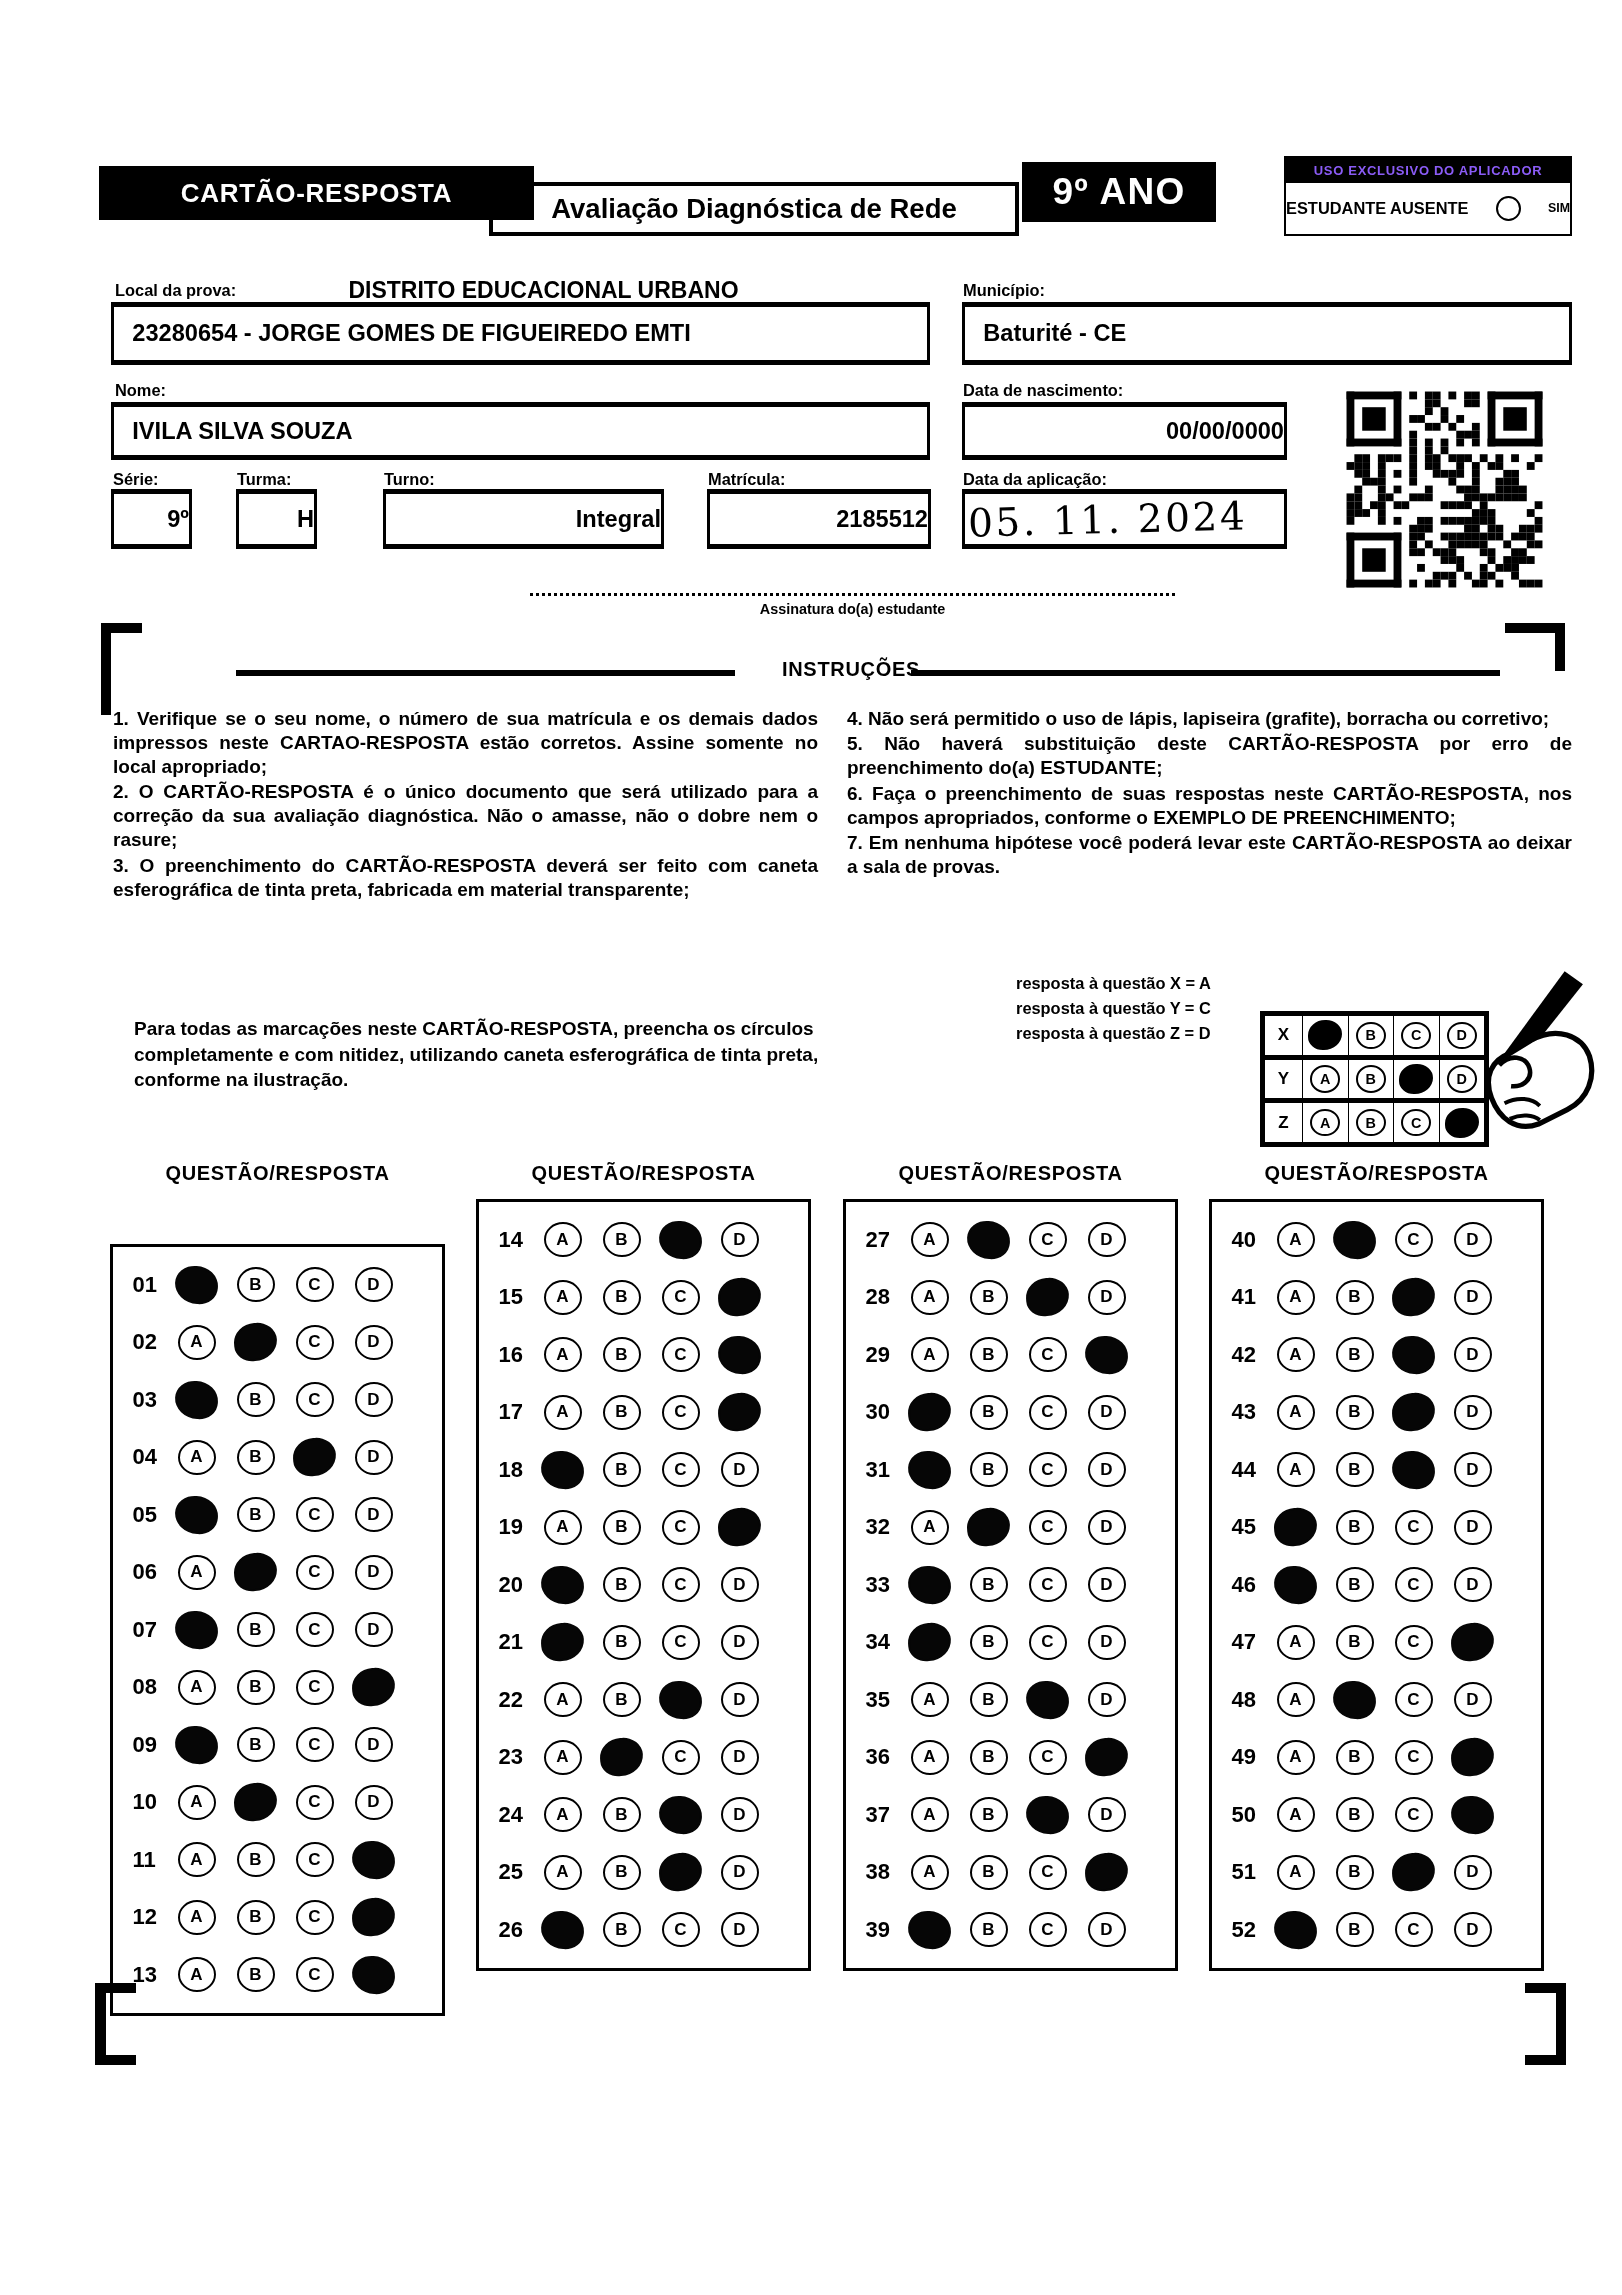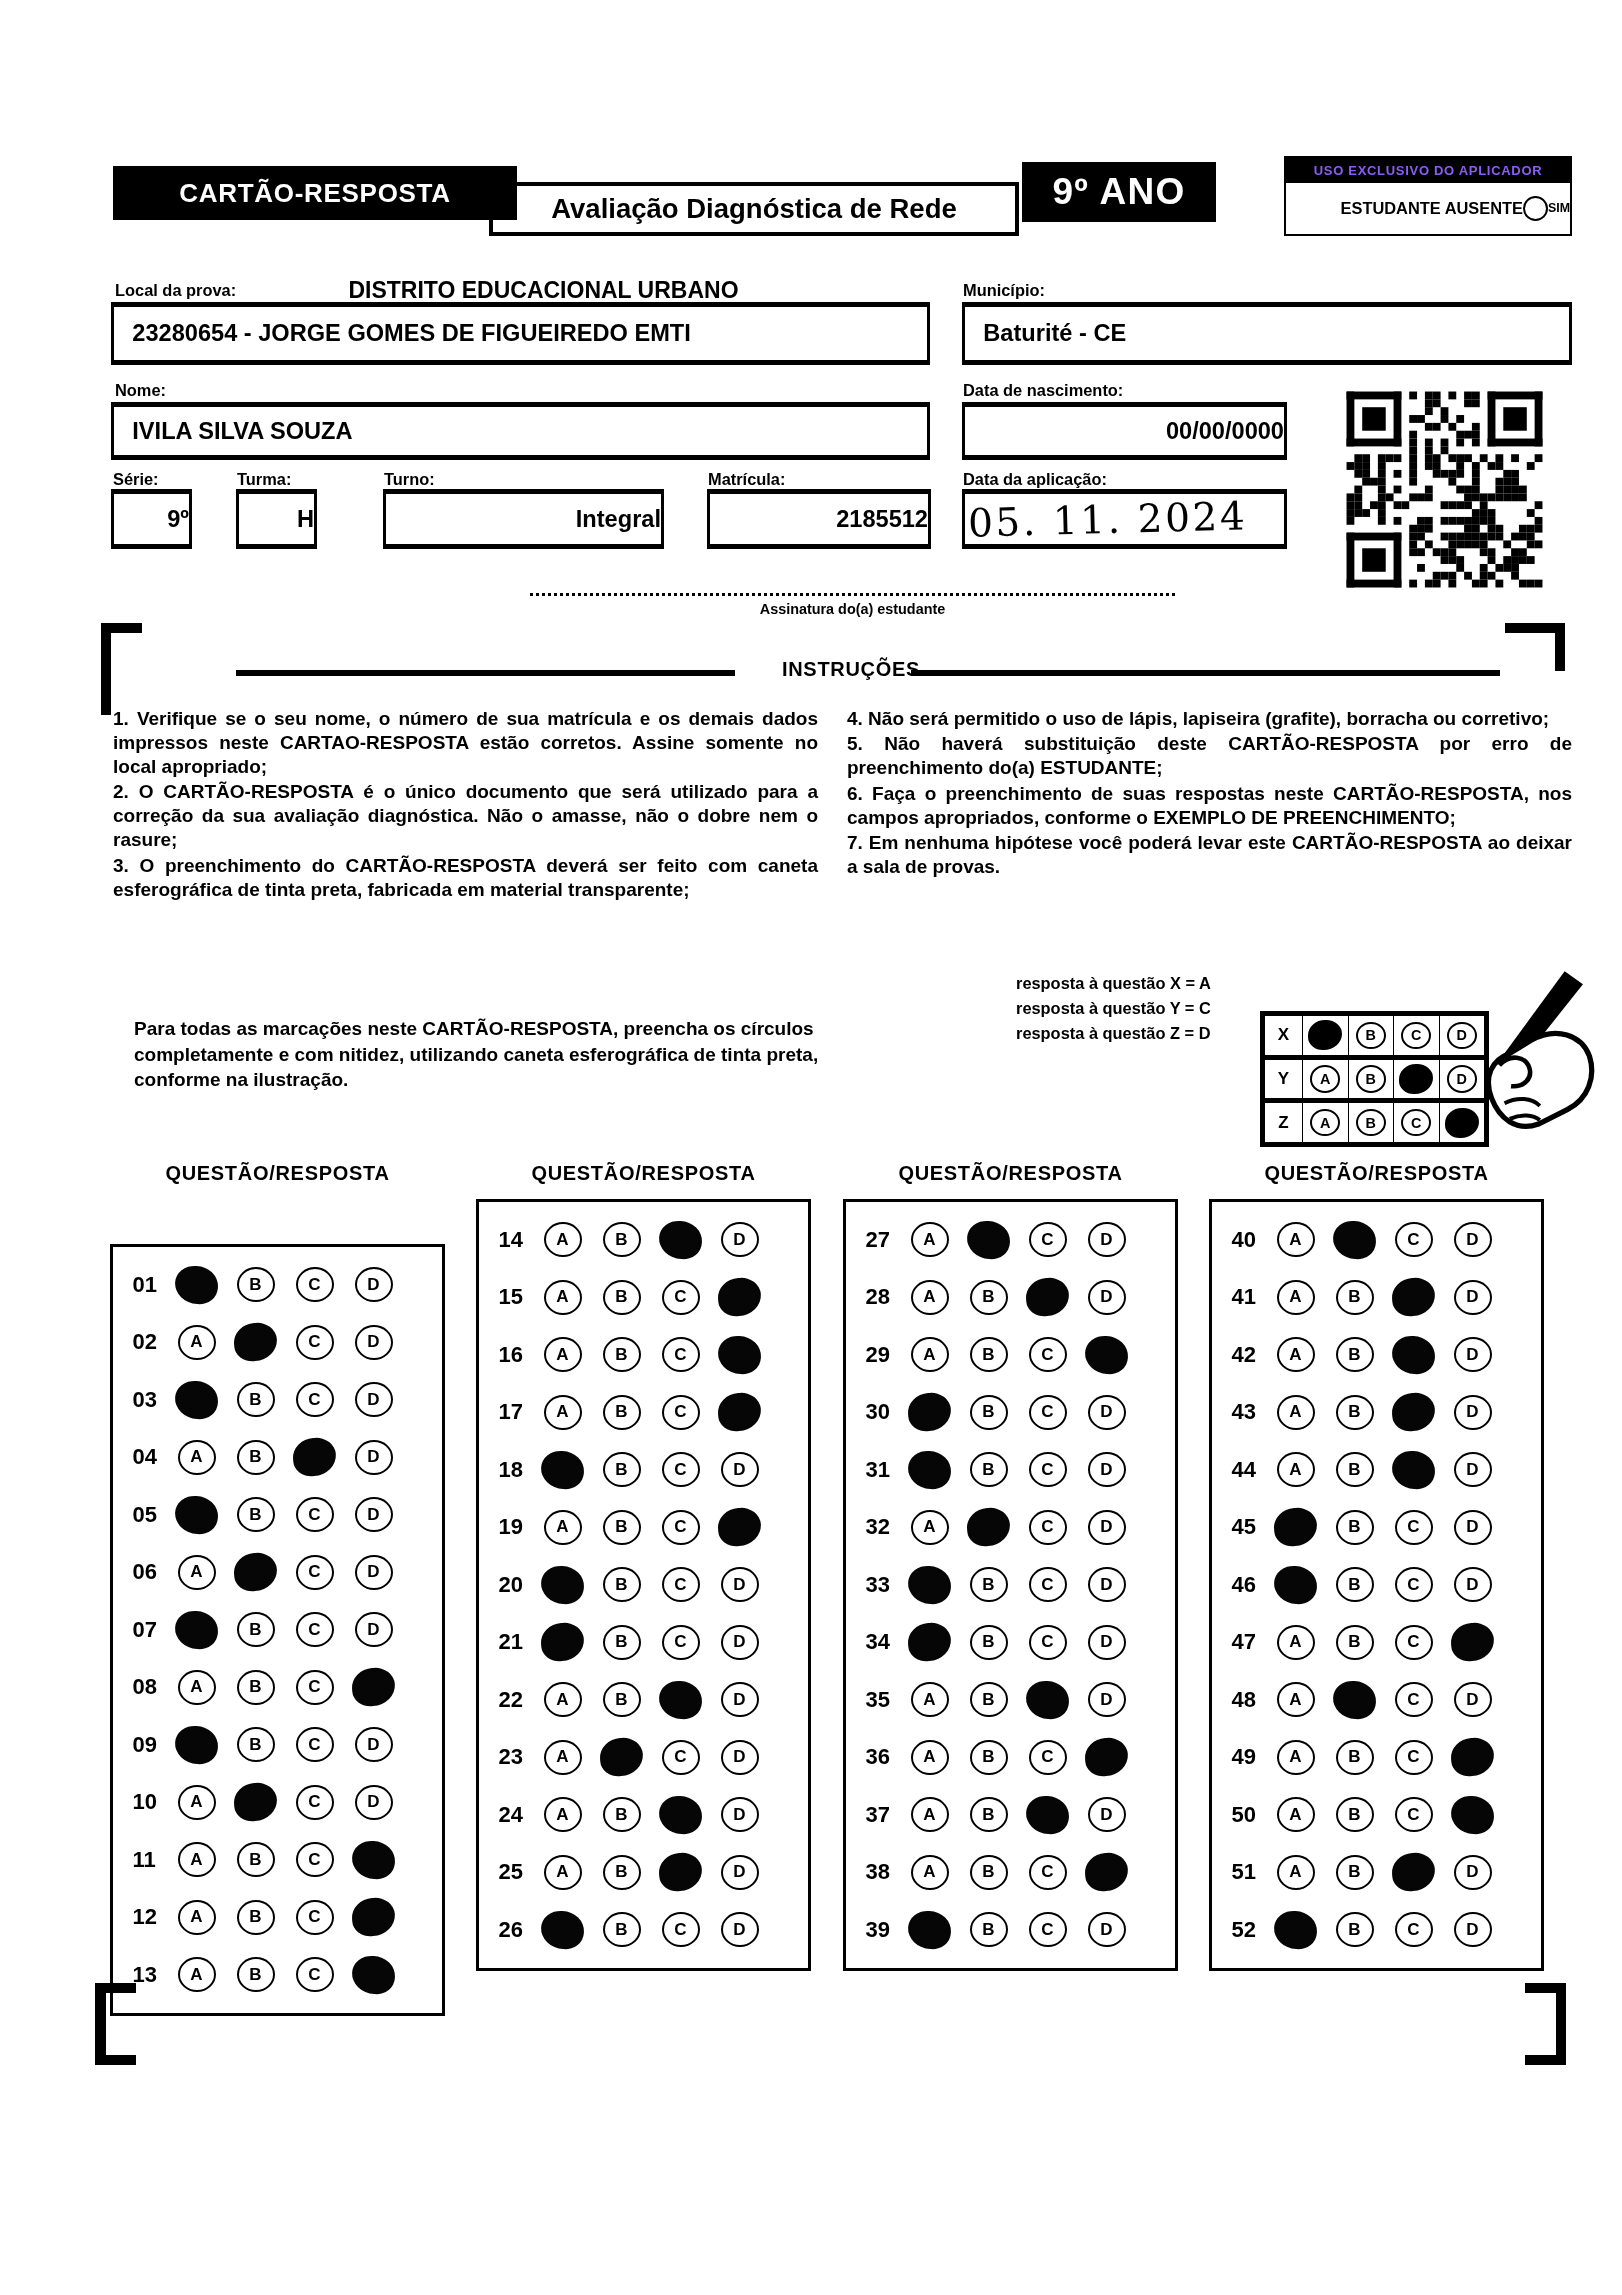--- a/index.html
+++ b/index.html
@@ -5,26 +5,26 @@
   * { margin:0; padding:0; box-sizing:border-box; }
   html,body { background:#888; }
   .page {
     position:relative; width:1623px; height:2295px; background:#ffffff;
     font-family:"Liberation Sans", sans-serif; color:#000; overflow:hidden;
   }
   .abs { position:absolute; }
 
   
   .hdr-black { background:#000; color:#fff; display:flex; align-items:center; justify-content:center; font-weight:700; }
-  .hdr-card  { left:113px; top:166px; width:404px; height:54px; font-size:26px; letter-spacing:0.7px; }
+  .hdr-card  { left:99px; top:166px; width:435px; height:54px; font-size:26px; letter-spacing:0.7px; }
   .hdr-exam  { left:489px; top:182px; width:530px; height:54px; border:4.6px solid #000; display:flex; align-items:center; justify-content:center; font-weight:700; font-size:27.5px; }
   .hdr-grade { left:1022px; top:162px; width:194px; height:60px; font-size:37px; letter-spacing:1.3px; }
   .applicator { left:1284px; top:156px; width:288px; height:80px; border:2.6px solid #000; }
   .app-top { background:#000; color:#8b5cf6; height:25px; display:flex; align-items:center; justify-content:center; font-size:13px; font-weight:700; letter-spacing:0.7px; }
-  .app-bottom { height:50px; display:flex; align-items:center; justify-content:flex-end; gap:0; font-size:16.4px; font-weight:700; }
+  .app-bottom { height:50px; display:flex; align-items:center; justify-content:space-between; gap:0; font-size:16.4px; font-weight:700; }
   .circle-opt { display:inline-block; width:25px; height:25px; border:2.6px solid #000; border-radius:50%; }
   .sim { font-size:12.4px; font-weight:700; }
 
   
   .flabel { font-size:16.4px; font-weight:700; }
   .fbox { border:3.3px solid #000; border-top-width:5.9px; border-bottom-width:5.9px; display:flex; align-items:center; font-weight:700; }
   .fbox .val { font-size:23.6px; font-weight:700; }
   .pad-l { padding-left:18.3px; }
   .center { justify-content:flex-end; }
   .local-value { font-size:23px; font-weight:700; text-align:center; }

